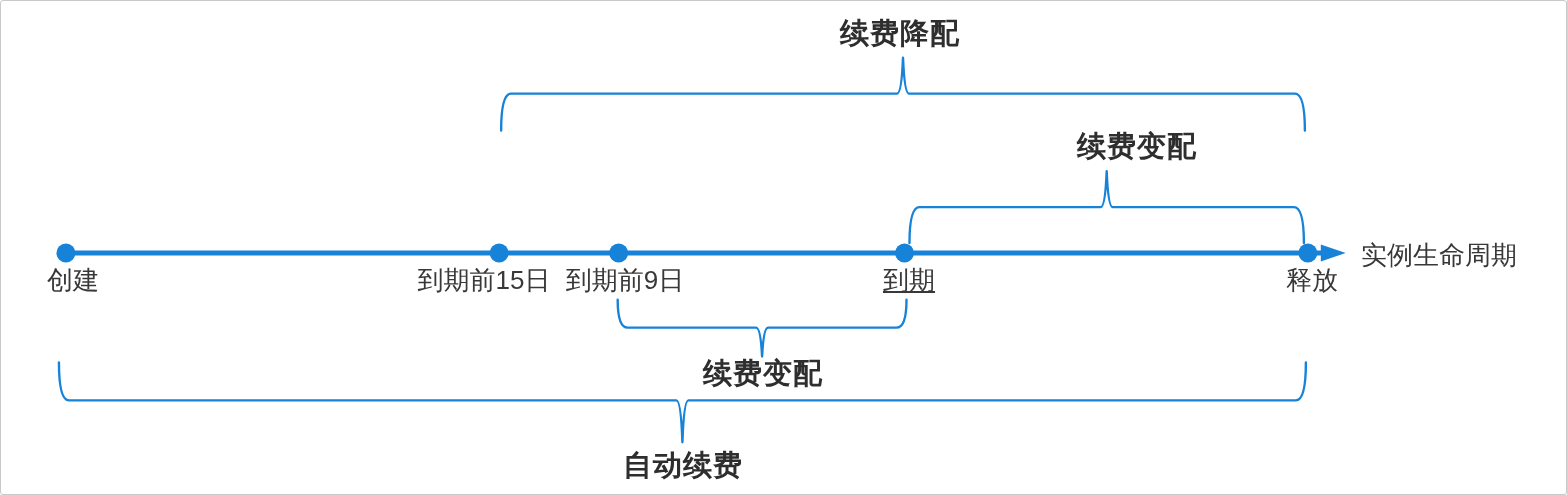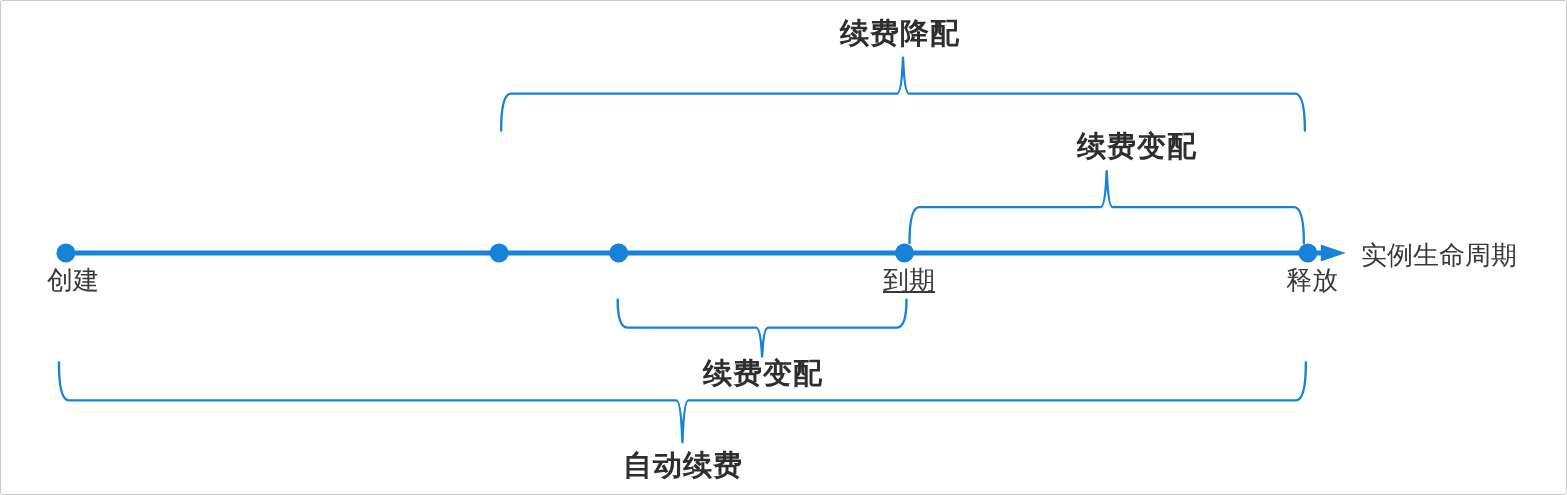--- a/index.html
+++ b/index.html
@@ -64,20 +64,22 @@
       <line x1="63" y1="253" x2="1325" y2="253" stroke="#1682D8" stroke-width="5"></line>
       <polygon points="1348,253 1323,244.5 1323,261.5" fill="#1682D8"></polygon>
       <circle cx="63" cy="253" r="9.5" fill="#1682D8"></circle>
       <circle cx="498" cy="253" r="9.5" fill="#1682D8"></circle>
       <circle cx="618" cy="253" r="9.5" fill="#1682D8"></circle>
       <circle cx="905" cy="253" r="9.5" fill="#1682D8"></circle>
       <circle cx="1310" cy="253" r="9.5" fill="#1682D8"></circle>
     </svg>
 
   <div class="label lbl-create">创建</div>
+  <div class="label lbl-b15">到期前15日</div>
+  <div class="label lbl-b9">到期前9日</div>
   <div class="label lbl-expire">到期</div>
   <div class="label lbl-release">释放</div>
 
   <div class="label lbl-axis">实例生命周期</div>
 
   <div class="label brace-label lbl-renew-downgrade">续费降配</div>
   <div class="label brace-label lbl-renew-modify">续费变配</div>
   <div class="label brace-label lbl-auto-renew">续费变配</div>
   <div class="label brace-label lbl-manual-renew">自动续费</div>
 

